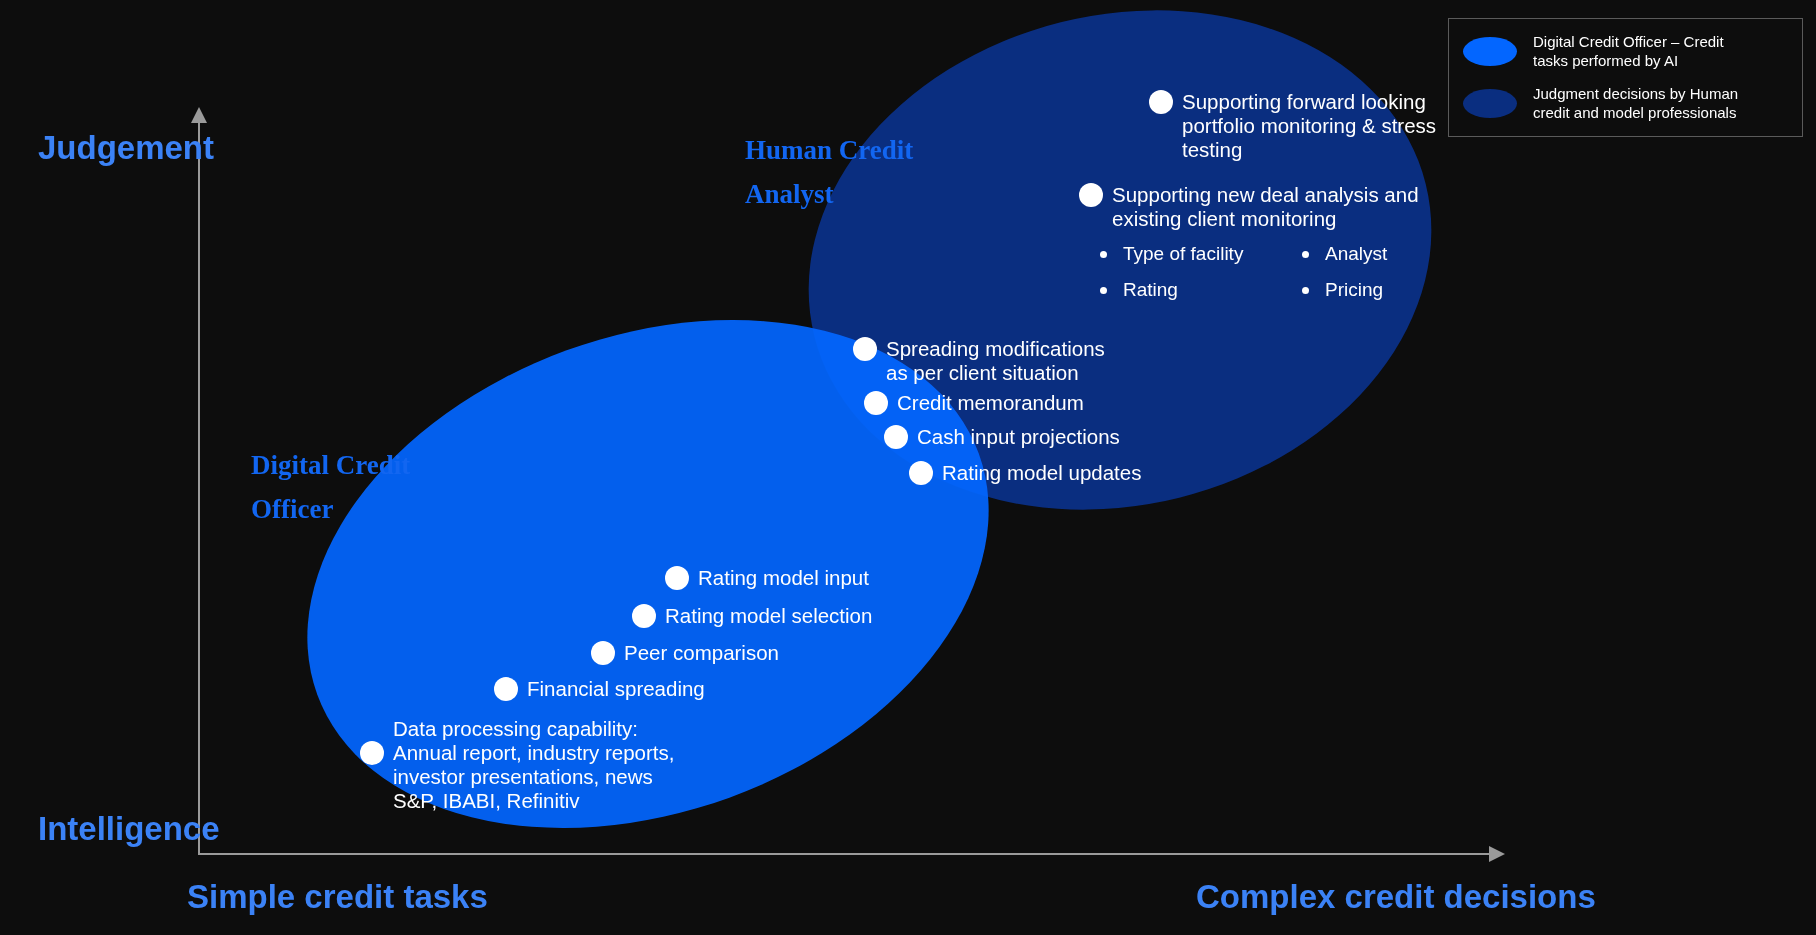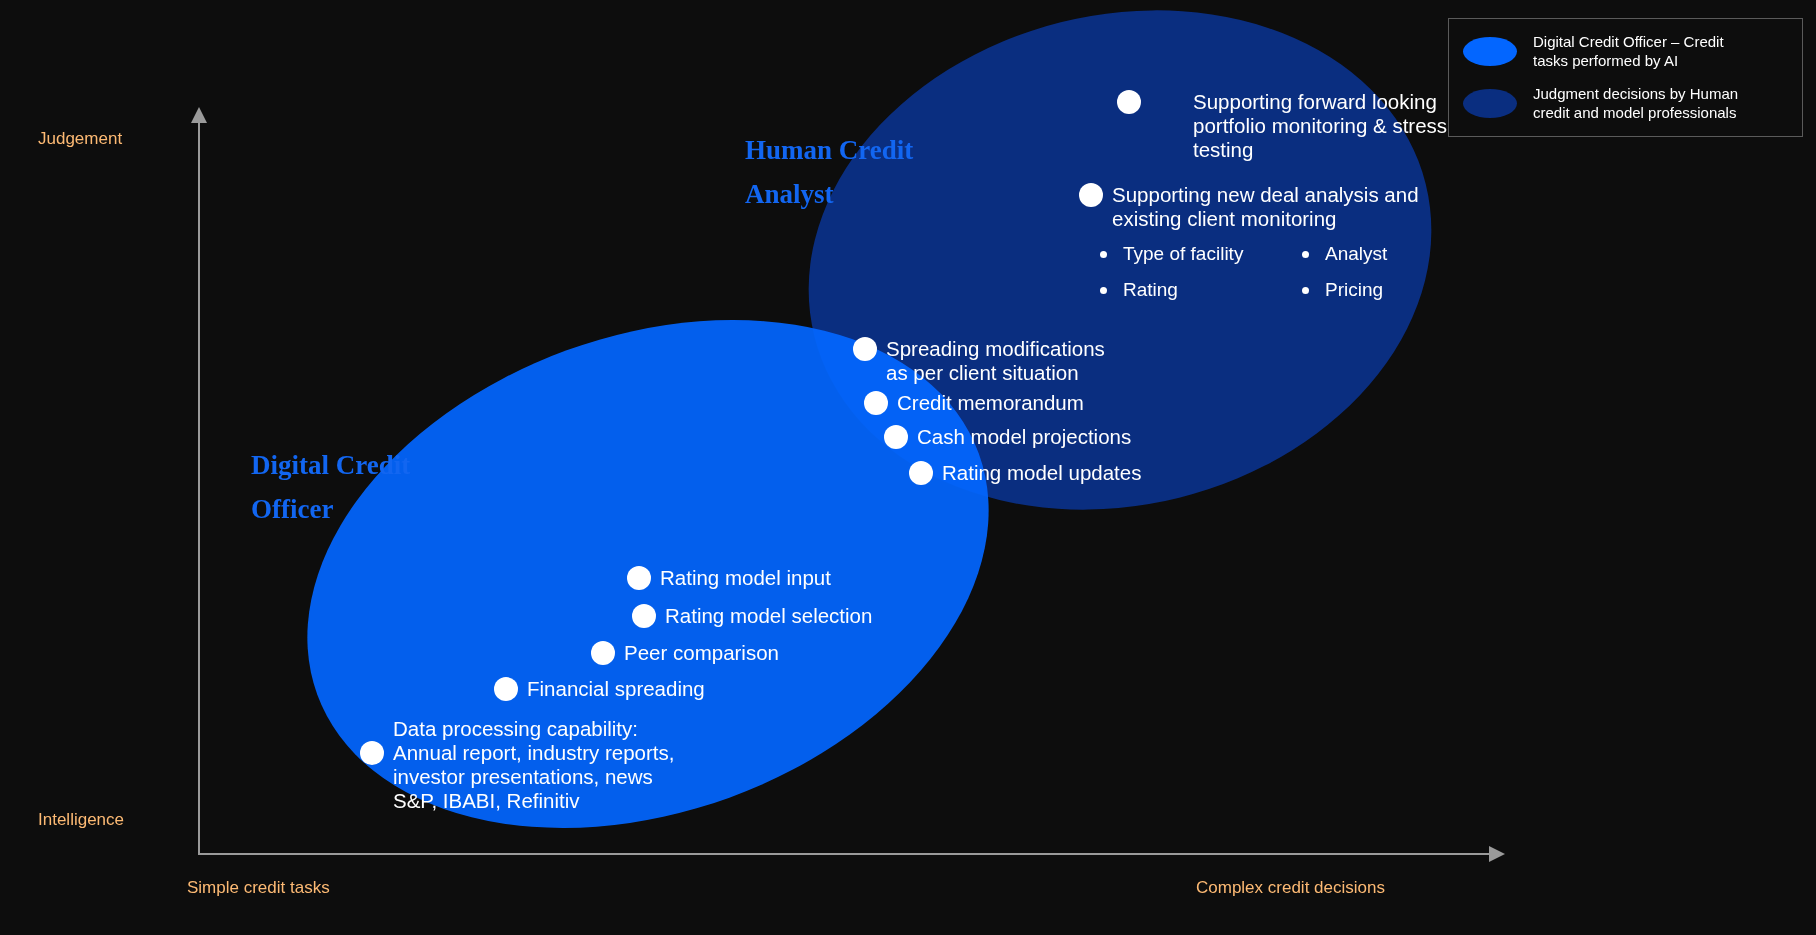--- a/index.html
+++ b/index.html
@@ -29,23 +29,23 @@
     border-bottom: 16px solid #9a9a9a;
   }
   #x-arrow {
     left: 1489px; top: 846px;
     border-top: 8px solid transparent;
     border-bottom: 8px solid transparent;
     border-left: 16px solid #9a9a9a;
   }
   .axis-label {
     position: absolute;
-    color: #fdba74;
-    font-weight: normal;
-    font-size: 17px;
+    color: #3b82f6;
+    font-weight: bold;
+    font-size: 33px;
     white-space: nowrap;
   }
   #label-judgement   { left: 38px;  top: 129px; }
   #label-intelligence{ left: 38px;  top: 810px; }
   #label-simple      { left: 187px; top: 878px; }
   #label-complex     { left: 1196px;top: 878px; }
 
   
   .ellipse { position: absolute; border-radius: 50%; }
   #ellipse-human {
@@ -153,21 +153,21 @@
   <div class="axis-label" id="label-judgement">Judgement</div>
   <div class="axis-label" id="label-intelligence">Intelligence</div>
   <div class="axis-label" id="label-simple">Simple credit tasks</div>
   <div class="axis-label" id="label-complex">Complex credit decisions</div>
 
   <div class="group-title" id="title-human">Human Credit
 Analyst</div>
   <div class="group-title" id="title-digital">Digital Credit
 Officer</div>
 
-  <div class="item first" style="left:1117px; top:90px;gap:43px;">
+  <div class="item first" style="left:1149px; top:90px;">
     <span class="dot"></span>
     <span class="item-text">Supporting forward looking
 portfolio monitoring &amp; stress
 testing</span>
   </div>
   <div class="item first" style="left:1079px; top:183px;">
     <span class="dot"></span>
     <span class="item-text">Supporting new deal analysis and
 existing client monitoring</span>
   </div>
@@ -197,28 +197,28 @@
     <span class="dot"></span>
     <span class="item-text">Spreading modifications
 as per client situation</span>
   </div>
   <div class="item first" style="left:864px; top:391px;">
     <span class="dot"></span>
     <span class="item-text">Credit memorandum</span>
   </div>
   <div class="item first" style="left:884px; top:425px;">
     <span class="dot"></span>
-    <span class="item-text">Cash model projections</span>
+    <span class="item-text">Cash input projections</span>
   </div>
   <div class="item first" style="left:909px; top:461px;align-items:flex-end;">
     <span class="dot"></span>
     <span class="item-text">Rating model updates</span>
   </div>
 
-  <div class="item first" style="left:579px; top:566px;padding-left:48px;">
+  <div class="item first" style="left:617px; top:566px;padding-left:48px;">
     <span class="dot"></span>
     <span class="item-text">Rating model input</span>
   </div>
   <div class="item first" style="left:632px; top:604px;">
     <span class="dot"></span>
     <span class="item-text">Rating model selection</span>
   </div>
   <div class="item first" style="left:591px; top:641px;">
     <span class="dot"></span>
     <span class="item-text">Peer comparison</span>

